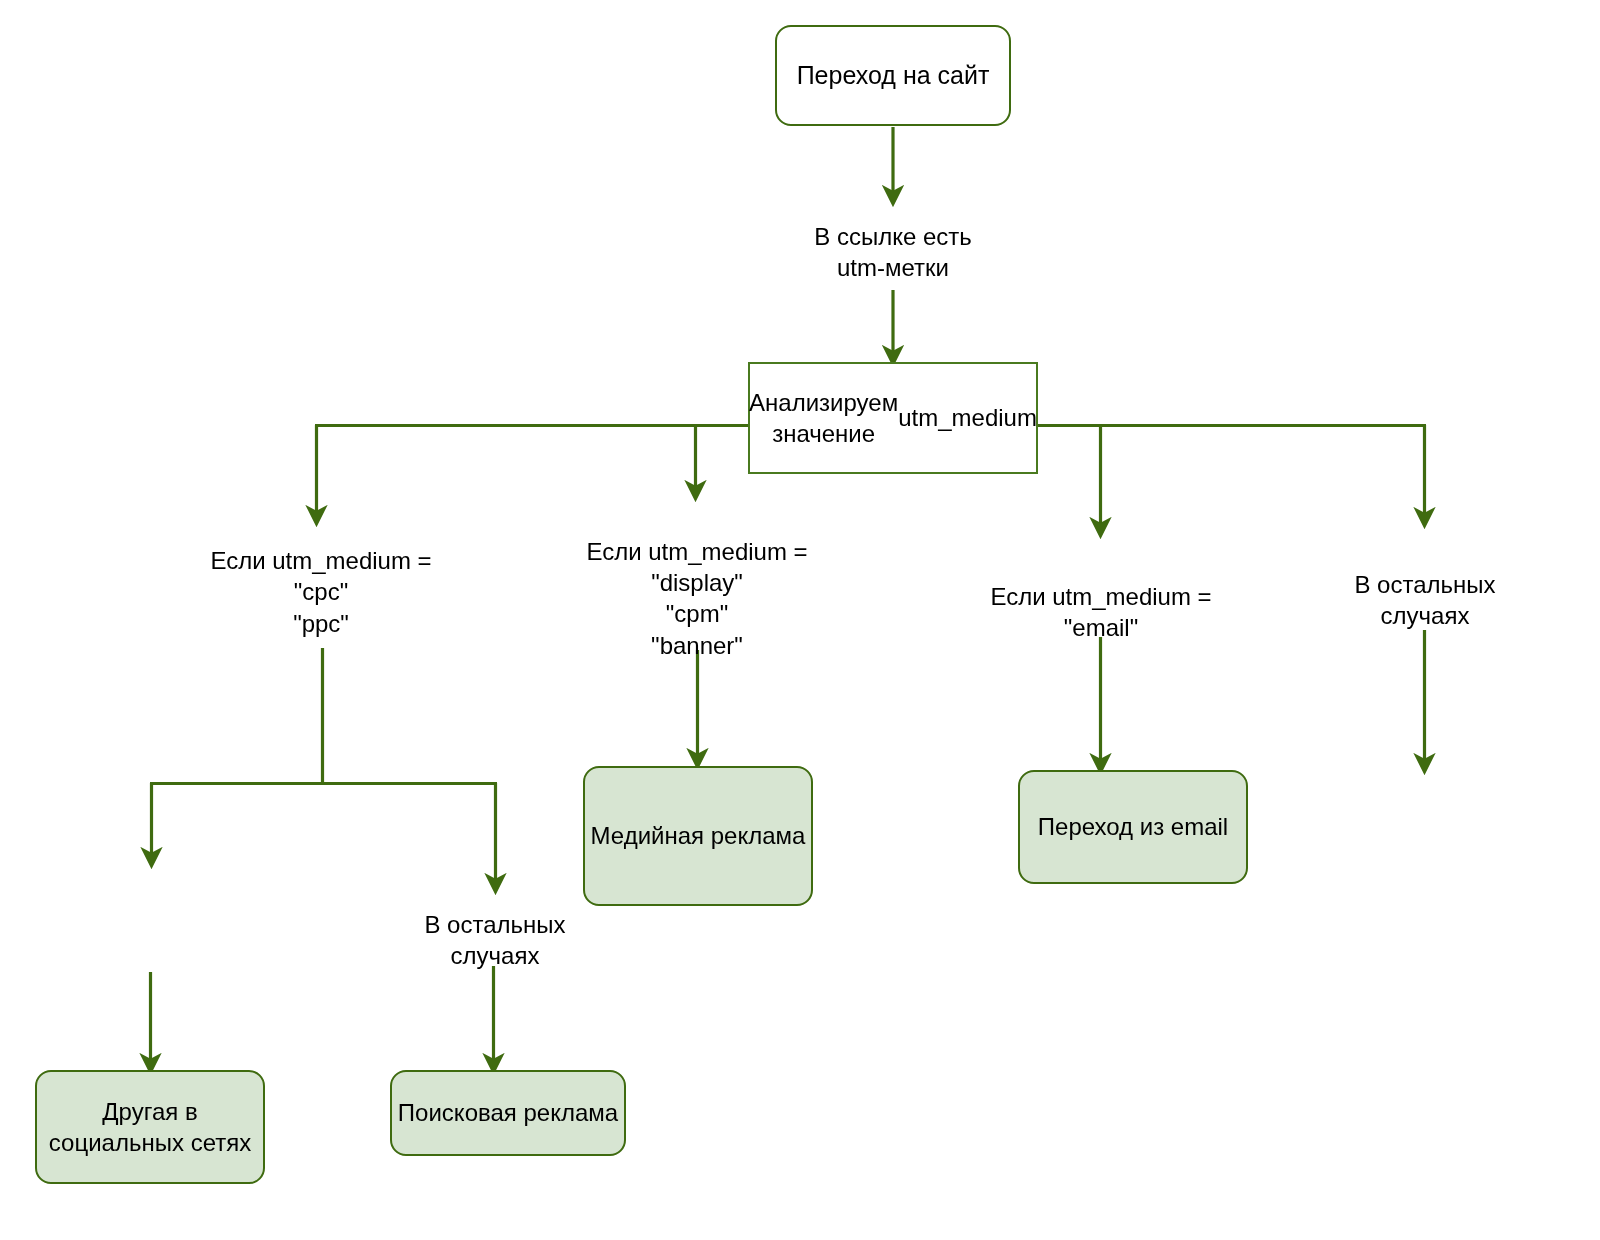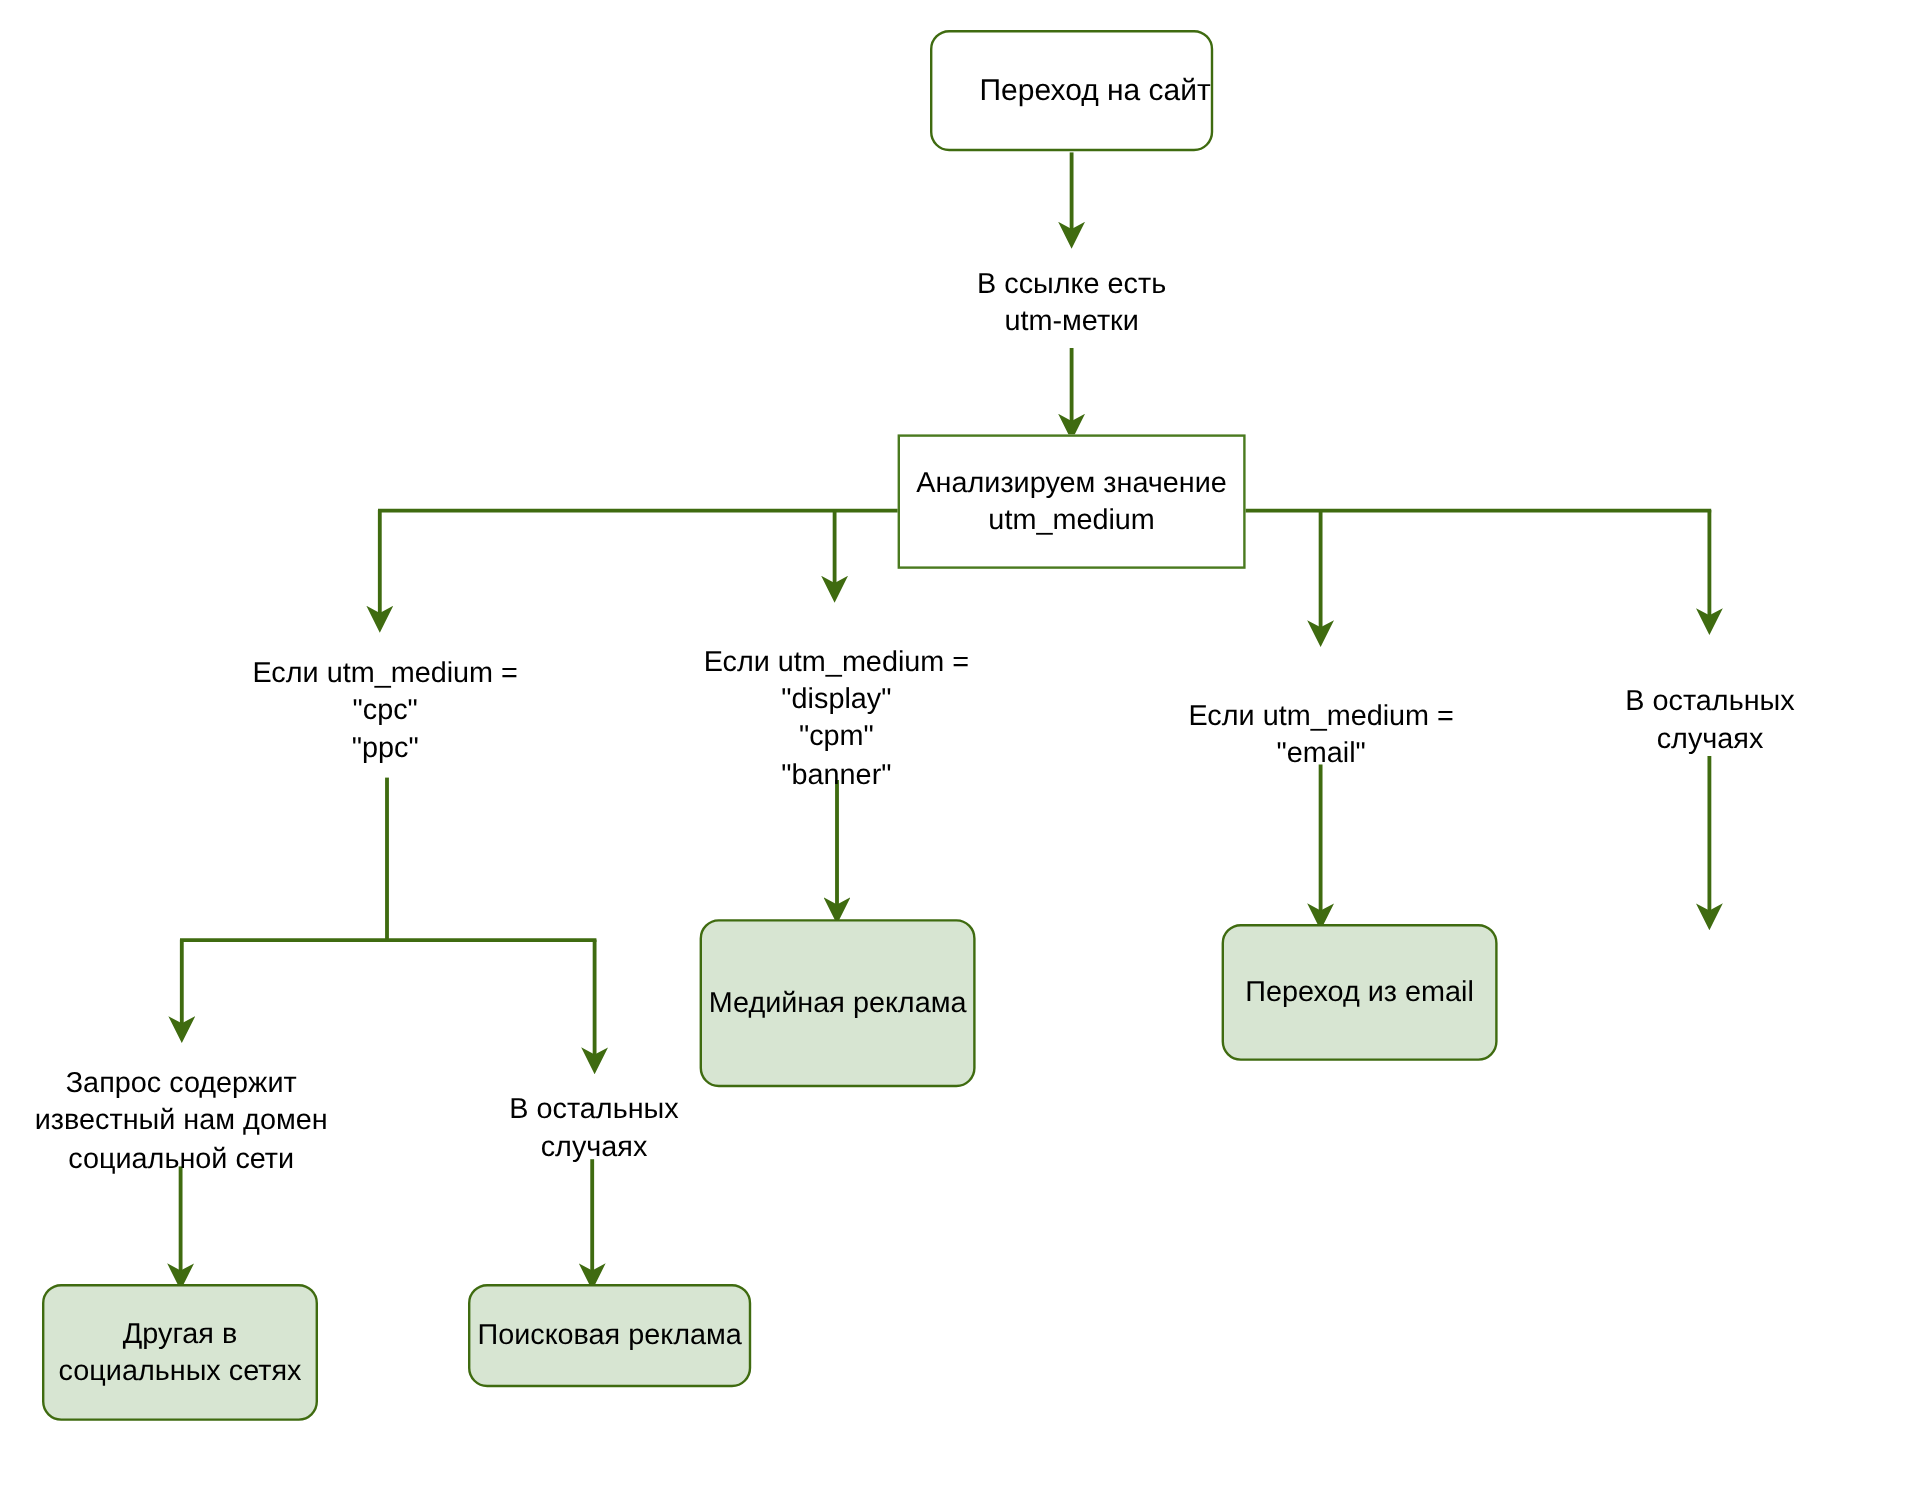--- a/index.html
+++ b/index.html
@@ -88,30 +88,30 @@
       <line x1="495.5" y1="783" x2="495.5" y2="884" marker-end="url(#arrow)"></line>
 
       <line x1="697.5" y1="650" x2="697.5" y2="759" marker-end="url(#arrow)"></line>
       <line x1="1100.5" y1="637" x2="1100.5" y2="764" marker-end="url(#arrow)"></line>
       <line x1="1424.5" y1="630" x2="1424.5" y2="764" marker-end="url(#arrow)"></line>
       <line x1="150.5" y1="972" x2="150.5" y2="1064" marker-end="url(#arrow)"></line>
       <line x1="493.5" y1="966" x2="493.5" y2="1064" marker-end="url(#arrow)"></line>
     </g>
   </svg>
 
-  <div class="node rounded-outline" style="left:775px; top:25px; width:236px; height:101px;justify-content:flex-end;">
+  <div class="node rounded-outline" style="left:775px; top:25px; width:236px; height:101px;">
     <span>Переход на сайт</span>
   </div>
 
   <div class="node label" style="left:783px; top:214px; width:220px; height:76px; flex-direction:column;">
     <span>В ссылке есть</span>
     <span>utm-метки</span>
   </div>
 
-  <div class="node rect-outline" style="left:748px; top:362px; width:290px; height:112px; flex-direction:column;">
+  <div class="node rect-outline" style="left:748px; top:362px; width:290px; height:112px; flex-direction:row;">
     <span>Анализируем значение</span>
     <span>utm_medium</span>
   </div>
 
   <div class="node label" style="left:196px; top:536px; width:250px; height:112px; flex-direction:column;">
     <span>Если utm_medium =</span>
     <span>"cpc"</span>
     <span>"ppc"</span>
   </div>
 
@@ -125,25 +125,20 @@
   <div class="node label" style="left:976px; top:574px; width:250px; height:76px; flex-direction:column;">
     <span>Если utm_medium =</span>
     <span>"email"</span>
   </div>
 
   <div class="node label" style="left:1320px; top:562px; width:210px; height:76px; flex-direction:column;">
     <span>В остальных</span>
     <span>случаях</span>
   </div>
 
-  <div class="node label" style="left:15px; top:878px; width:272px; height:112px; flex-direction:column;">
-    <span>Запрос содержит</span>
-    <span>известный нам домен</span>
-    <span>социальной сети</span>
-  </div>
 
   <div class="node label" style="left:390px; top:902px; width:210px; height:76px; flex-direction:column;">
     <span>В остальных</span>
     <span>случаях</span>
   </div>
 
   <div class="node filled" style="left:583px; top:766px; width:230px; height:140px;">
     <span>Медийная реклама</span>
   </div>
 

